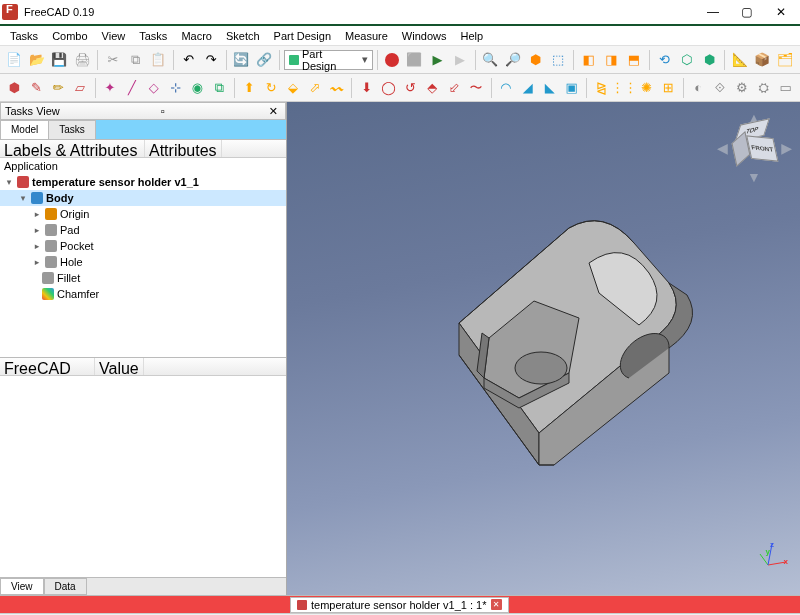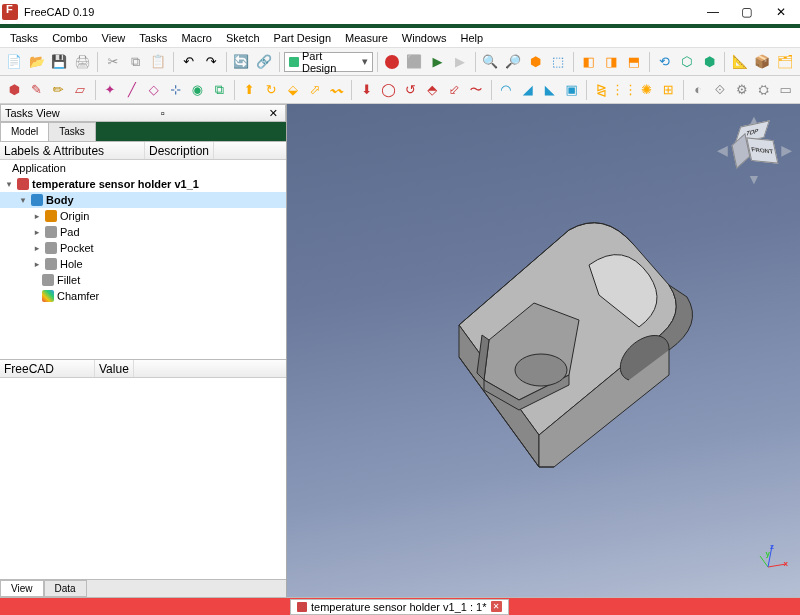--- a/index.html
+++ b/index.html
@@ -1,41 +1,41 @@
 <!DOCTYPE html>
 <html><head>
 <meta charset="utf-8">
 <style>
 *{box-sizing:border-box;margin:0;padding:0;font-family:"Segoe UI",Tahoma,sans-serif;font-size:11px;user-select:none}
 html,body{width:800px;height:615px;overflow:hidden;background:#f0f0f0}
-.titlebar{height:22px;background:#fff;display:flex;align-items:center;padding:12px 2px;border-bottom:4px solid #14532d}
+.titlebar{height:22px;background:#fff;display:flex;align-items:center;padding:12px 2px;border-bottom:2px solid #14532d}
 .titlebar .logo{width:16px;height:16px;background:#c0392b;border-radius:2px;margin-right:6px;position:relative}
 .titlebar .logo:after{content:"F";color:#fff;font-weight:bold;position:absolute;left:4px;top:-1px;font-size:11px}
 .titlebar .title{flex:1}
 .winbtns{display:flex}
 .winbtn{width:34px;height:20px;display:flex;align-items:center;justify-content:center;font-size:12px}
 .menubar{height:20px;background:#fff;display:flex;align-items:center;padding:0 4px;gap:2px;border-bottom:1px solid #e0e0e0}
 .menubar span{padding:2px 6px}
 .toolbar{height:28px;background:#f5f5f5;display:flex;align-items:center;padding:0 4px;gap:1px;border-bottom:1px solid #d0d0d0}
 .tbtn{width:22px;height:22px;display:flex;align-items:center;justify-content:center;border-radius:2px;font-size:13px}
 .tsep{width:1px;height:20px;background:#ccc;margin:0 3px}
 .wbselect{height:20px;width:90px;border:1px solid #aaa;background:#fff;display:flex;align-items:center;padding:0 4px;gap:3px;font-size:10px}
 .wbselect .arr{margin-left:auto;color:#555}
 .rec{width:14px;height:14px;border-radius:50%}
 .main{display:flex;height:493px}
 .sidebar{width:287px;background:#f0f0f0;display:flex;flex-direction:column;border-right:1px solid #aaa}
 .panehdr{height:18px;background:linear-gradient(#fdfdfd,#ececec);border:1px solid #bbb;display:flex;align-items:center;padding:0 4px;font-size:10px}
 .panehdr .x{margin-left:auto;padding:0 3px}
-.tabs{display:flex;height:20px;background:#14532d;border-bottom:1px solid #bbb}
+.tabs{display:flex;height:20px;background:#7dd3fc;border-bottom:1px solid #bbb}
 .tab{padding:3px 10px;border:1px solid #bbb;border-bottom:none;background:#fff;margin-right:-1px;font-size:10px}
 .tab.inactive{background:#e8e8e8}
 .colhdr{display:flex;height:18px;background:linear-gradient(#fdfdfd,#ececec);border-bottom:1px solid #ccc}
-.colhdr div{padding:2px 4px;font-size:12px;border-right:1px solid #ddd}
+.colhdr div{padding:2px 4px;font-size:16px;border-right:1px solid #ddd}
 .tree{flex:0 0 200px;background:#fff;overflow:auto;border-bottom:1px solid #bbb}
-.trow{display:flex;align-items:center;height:16px;padding-left:12px;gap:3px;font-size:10px}
+.trow{display:flex;align-items:center;height:16px;padding-left:4px;gap:3px;font-size:10px}
 .trow.sel{background:#cce8ff}
 .exp{width:10px;text-align:center;color:#666;font-size:9px}
 .tico{width:12px;height:12px;border-radius:2px}
 .props{flex:1;background:#fff;display:flex;flex-direction:column}
 .bottabs{display:flex;height:18px;background:#e8e8e8;border-top:1px solid #bbb}
 .bottab{padding:2px 10px;border:1px solid #bbb;font-size:10px;background:#fff}
 .viewport{flex:1;background:linear-gradient(170deg,#5a6b8c 0%,#6b7a9c 35%,#8a98b8 70%,#b5bfd4 100%);position:relative}
 .navcube{position:absolute;top:8px;right:8px;width:75px;height:75px}
 .cube{position:absolute;top:18px;left:18px;width:40px;height:40px;transform:rotate(-12deg)}
 .cface{position:absolute;background:#d8dce5;border:1px solid #888;font-size:6px;display:flex;align-items:center;justify-content:center;color:#444;font-weight:bold}
@@ -172,21 +172,21 @@
       <span>Tasks View</span>
       <span class="x">▫</span>
       <span class="x">✕</span>
     </div>
     <div class="tabs">
       <div class="tab">Model</div>
       <div class="tab inactive">Tasks</div>
     </div>
     <div class="colhdr">
       <div style="width:145px">Labels &amp; Attributes</div>
-      <div>Description</div>
+      <div>Attributes</div>
     </div>
     <div class="tree">
       <div class="trow">
           <span>Application</span>
         </div>
       <div class="trow" style="padding-left:4px">
         <span class="exp">▾</span>
           <span class="tico" style="background:#c44"></span>
         <b>temperature sensor holder v1_1</b>
       </div>

